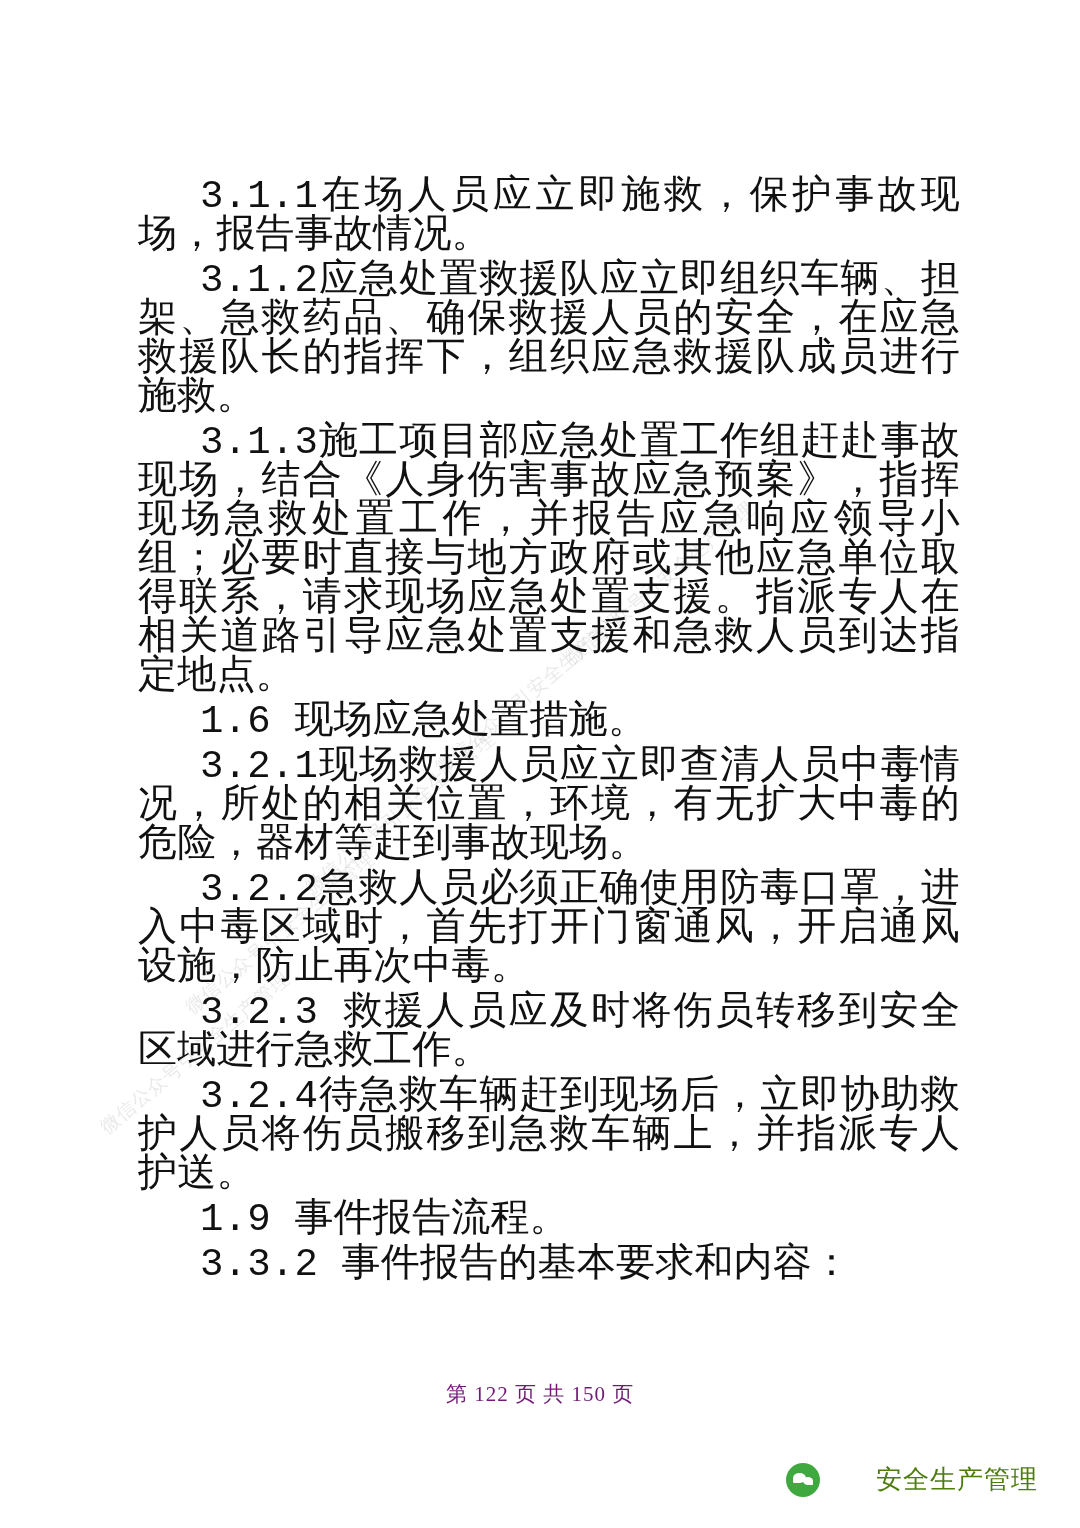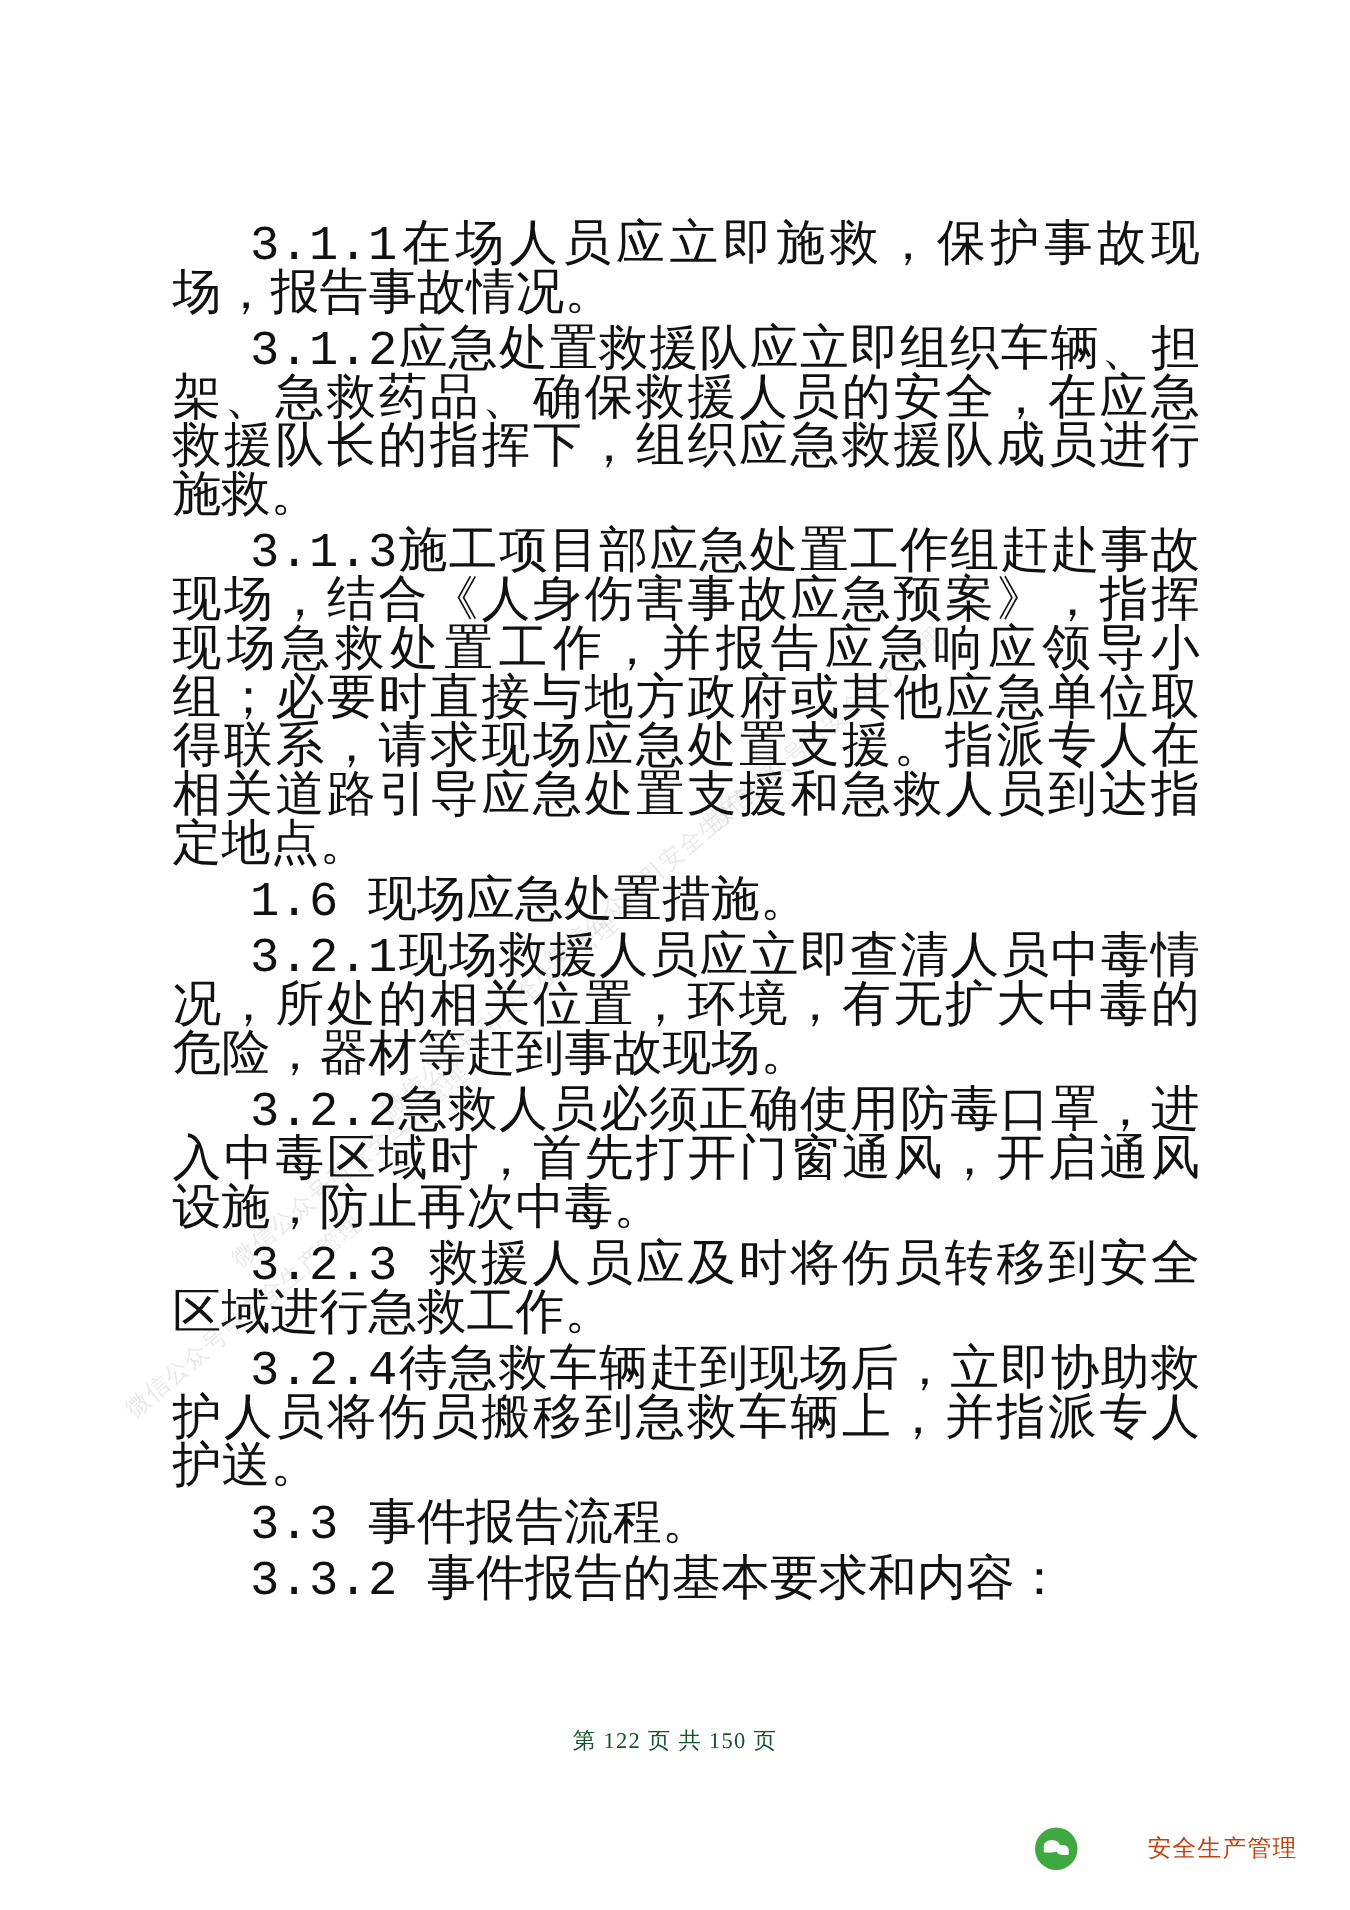--- a/index.html
+++ b/index.html
@@ -67,23 +67,23 @@
     color: #111111;
     font-family: Liberation Mono, monospace;
   }
 
   .footer {
     position: absolute;
     left: 0;
     right: 0;
     top: 1380px;
     text-align: center;
-    font-size: 18px;
+    font-size: 21px;
     letter-spacing: 1px;
-    color: #14532d;
+    color: #701a75;
     z-index: 2;
     font-family: "Liberation Serif", serif;
   }
 
   .brand {
     position: absolute;
     right: 42px;
     top: 1462px;
     display: flex;
     align-items: center;
@@ -113,22 +113,22 @@
     position: absolute;
     left: 17px;
     top: 14px;
     width: 10px;
     height: 8px;
     border-radius: 50% 50% 10% 50%;
     background: #ffffff;
   }
   .brand-text {
     font-family: "Liberation Sans", sans-serif;
-    font-size: 19px;
-    color: #c2410c;
+    font-size: 26px;
+    color: #4d7c0f;
     letter-spacing: 1px;
     margin-left: 44px;
   }
 </style>
 </head>
 <body>
 
 <div class="page">
 
   <div class="watermark-layer">
@@ -141,21 +141,21 @@
 
   <div class="content">
     <p class="para">3.1.1在场人员应立即施救，保护事故现场，报告事故情况。</p>
     <p class="para">3.1.2应急处置救援队应立即组织车辆、担架、急救药品、确保救援人员的安全，在应急救援队长的指挥下，组织应急救援队成员进行施救。</p>
     <p class="para">3.1.3施工项目部应急处置工作组赶赴事故现场，结合《人身伤害事故应急预案》，指挥现场急救处置工作，并报告应急响应领导小组；必要时直接与地方政府或其他应急单位取得联系，请求现场应急处置支援。指派专人在相关道路引导应急处置支援和急救人员到达指定地点。</p>
     <p class="para">1.6 现场应急处置措施。</p>
     <p class="para">3.2.1现场救援人员应立即查清人员中毒情况，所处的相关位置，环境，有无扩大中毒的危险，器材等赶到事故现场。</p>
     <p class="para">3.2.2急救人员必须正确使用防毒口罩，进入中毒区域时，首先打开门窗通风，开启通风设施，防止再次中毒。</p>
     <p class="para">3.2.3 救援人员应及时将伤员转移到安全区域进行急救工作。</p>
     <p class="para">3.2.4待急救车辆赶到现场后，立即协助救护人员将伤员搬移到急救车辆上，并指派专人护送。</p>
-    <p class="para">3.3 事件报告流程。</p>
+    <p class="para">1.9 事件报告流程。</p>
     <p class="para">3.3.2 事件报告的基本要求和内容：</p>
   </div>
 
   <div class="footer">第 122 页 共 150 页</div>
 
   <div class="brand">
     <span class="brand-logo"></span>
     <span class="brand-text">安全生产管理</span>
   </div>
 

